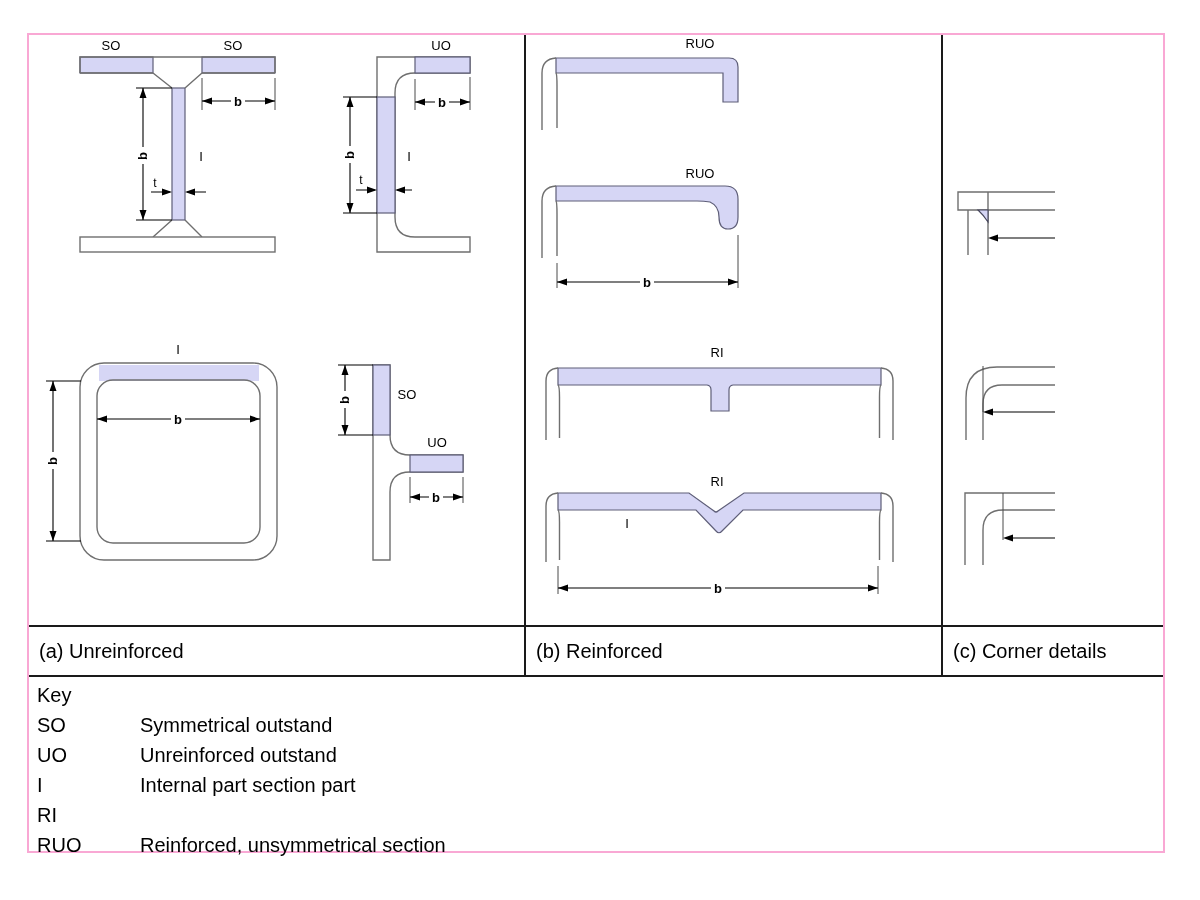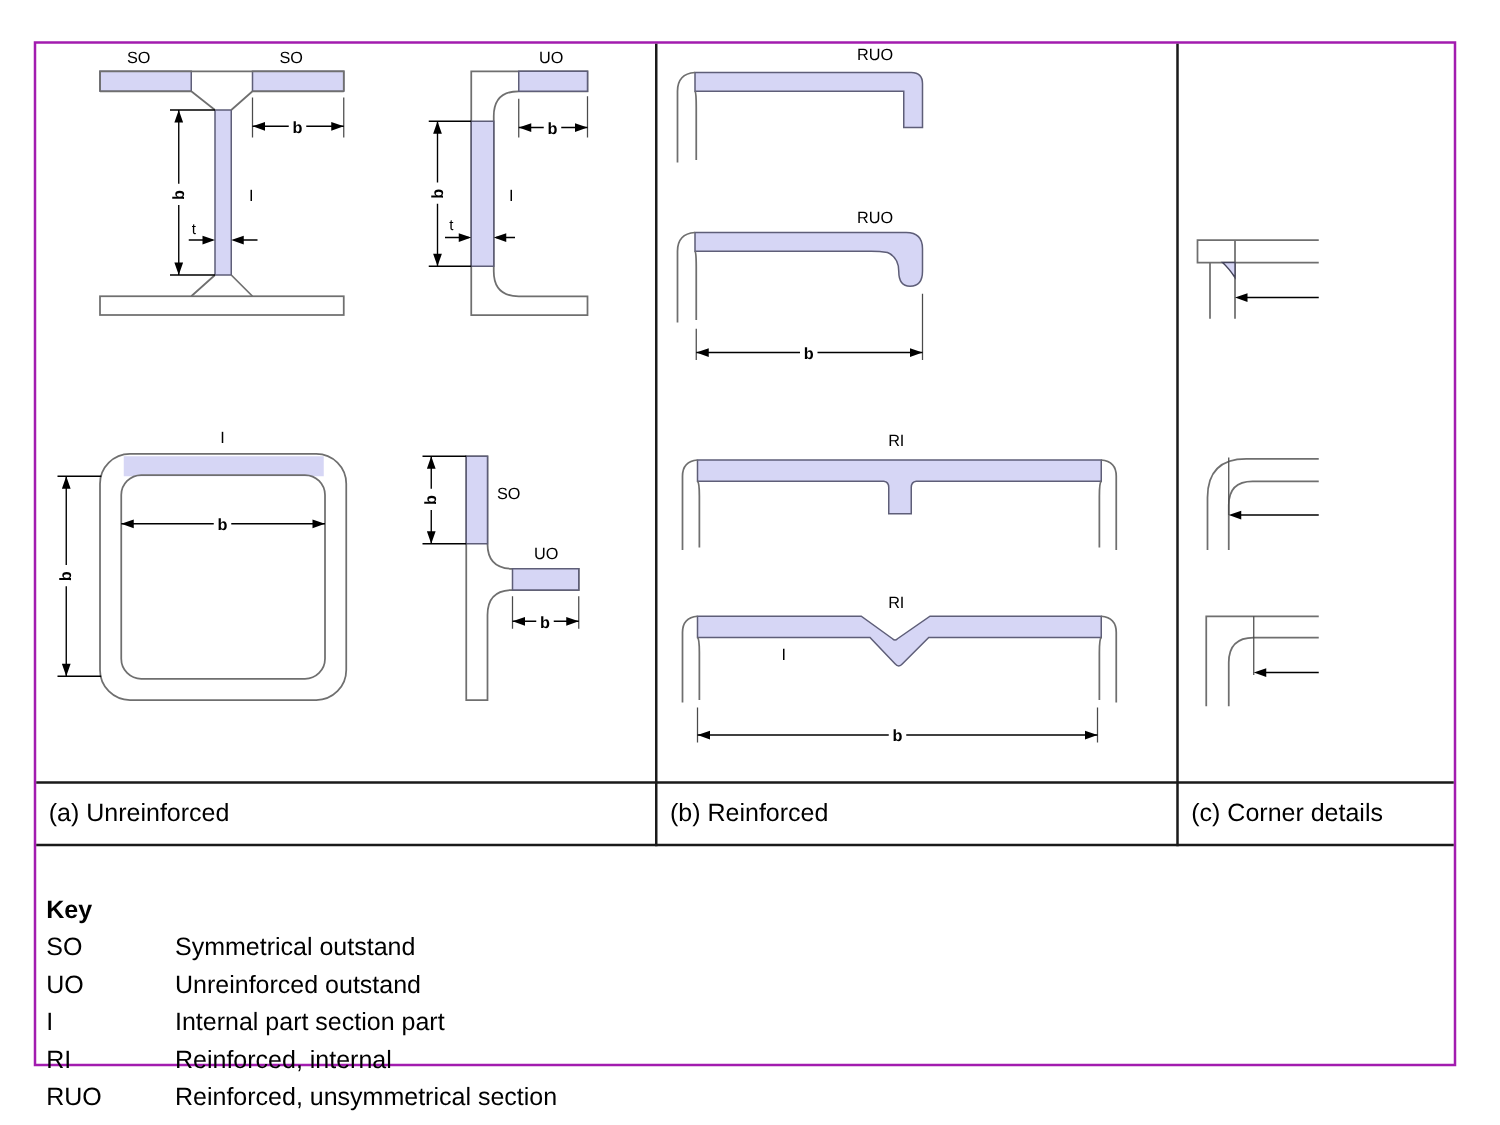--- a/index.html
+++ b/index.html
@@ -1,27 +1,27 @@
 <!DOCTYPE html>
 <html><head>
 <meta charset="utf-8">
 <style>
   html,body{margin:0;padding:0;background:#fff;}
   .page{position:relative;width:1200px;height:900px;background:#fff;
         font-family:"Liberation Sans",sans-serif;color:#000;overflow:hidden;}
-  .tbl{position:absolute;left:27px;top:33px;width:1138px;height:820px;border:2px solid #a21caf;box-sizing:border-box;}
+  .tbl{position:absolute;left:27px;top:33px;width:1138px;height:820px;border:2px solid #f9a8d4;box-sizing:border-box;}
   .vdiv{position:absolute;top:0;width:0;height:642px;border-left:2px solid #1a1a1a;}
   .vdiv.a{left:495px;} .vdiv.b{left:912px;}
   .hline{position:absolute;left:0;right:0;height:0;border-top:2px solid #1a1a1a;}
   .hline.cap-top{top:590px;} .hline.cap-bot{top:640px;}
   .cap{position:absolute;top:592px;height:48px;display:flex;align-items:center;
        font-size:20px;padding-left:10px;box-sizing:border-box;}
   .cap.a{left:0;width:495px;} .cap.b{left:497px;width:415px;} .cap.c{left:914px;width:184px;}
   .key{position:absolute;left:0;right:0;top:642px;bottom:0;padding:3px 0 0 8px;font-size:20px;}
-  .key .title{font-weight:bold;line-height:30px;margin-top:33px;}
+  .key .title{font-weight:normal;line-height:30px;}
   .key .row{display:flex;line-height:30px;}
   .key .term{display:inline-block;width:103px;flex:0 0 103px;}
   svg.fig{position:absolute;left:0;top:0;}
   svg text{font-family:"Liberation Sans",sans-serif;font-size:13px;fill:#000;}
   .lbl{text-anchor:middle;}
   .dimlabel{font-weight:bold;font-size:13px;text-anchor:middle;}
   .tlabel{font-size:12px;text-anchor:middle;}
   .shape{fill:none;stroke:#6f6f6f;stroke-width:1.4;}
   .shapew{fill:#ffffff;stroke:#6f6f6f;stroke-width:1.4;}
   .filled{fill:#d6d6f5;stroke:#5e5e78;stroke-width:1.2;}
@@ -54,21 +54,20 @@
       <div class="row">
         <span class="term">UO</span>
         <span class="def">Unreinforced outstand</span>
       </div>
       <div class="row">
         <span class="term">I</span>
         <span class="def">Internal part section part</span>
       </div>
       <div class="row">
         <span class="term">RI</span>
-        <span class="def">Reinforced, internal</span>
       </div>
       <div class="row">
         <span class="term">RUO</span>
         <span class="def">Reinforced, unsymmetrical section</span>
       </div>
     </div>
   </div>
 
   <svg class="fig" width="1200" height="900" viewBox="0 0 1200 900">
 

